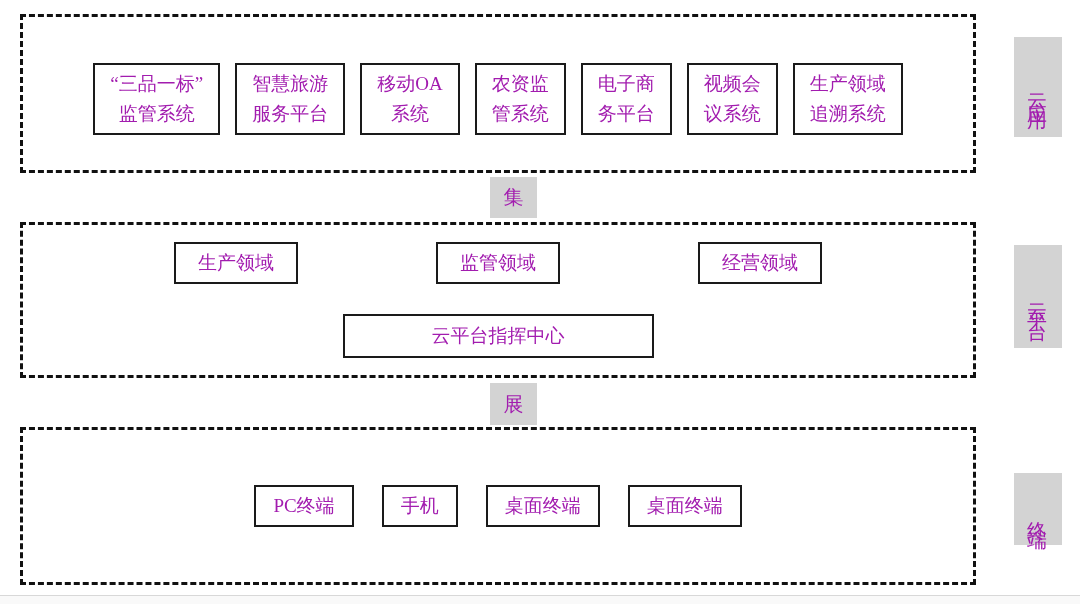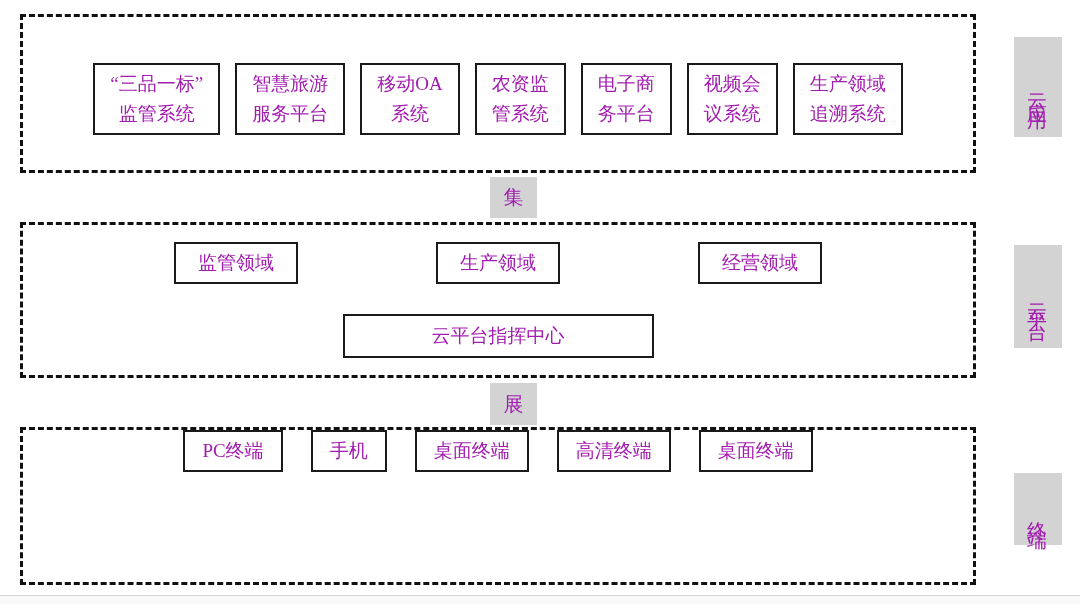--- a/index.html
+++ b/index.html
@@ -37,21 +37,21 @@
   .layer-platform {
     top: 222px;
     height: 156px;
     flex-direction: column;
     justify-content: center;
     gap: 30px;
   }
   .layer-terminal {
     top: 427px;
     height: 158px;
-    align-items: flex-start;
+    align-items: center;
     justify-content: center;
     gap: 28px;
   }
   
   .box {
     border: 2px solid #1a1a1a;
     background: #ffffff;
     box-sizing: border-box;
     display: flex;
     align-items: center;
@@ -149,36 +149,35 @@
     <div class="box box-tall">视频会
 议系统</div>
     <div class="box box-tall">生产领域
 追溯系统</div>
   </div>
 
   <div class="connector connector-1">集</div>
 
   <div class="layer layer-platform">
     <div class="domain-row">
+      <div class="box box-short">生产领域</div>
       <div class="box box-short">监管领域</div>
-      <div class="box box-short">生产领域</div>
       <div class="box box-short">经营领域</div>
     </div>
     <div class="center-row">
       <div class="box box-command">云平台指挥中心</div>
     </div>
   </div>
 
   <div class="connector connector-2">展</div>
 
   <div class="layer layer-terminal">
     <div class="box box-term">PC终端</div>
     <div class="box box-term">手机</div>
     <div class="box box-term">桌面终端</div>
-    <div class="box box-term">高清终端</div>
     <div class="box box-term">桌面终端</div>
   </div>
 
   <div class="side-label side-label-1">云应用</div>
   <div class="side-label side-label-2">云平台</div>
   <div class="side-label side-label-3">终端</div>
 
   <div class="page-bottom"></div>
 
 </div>

